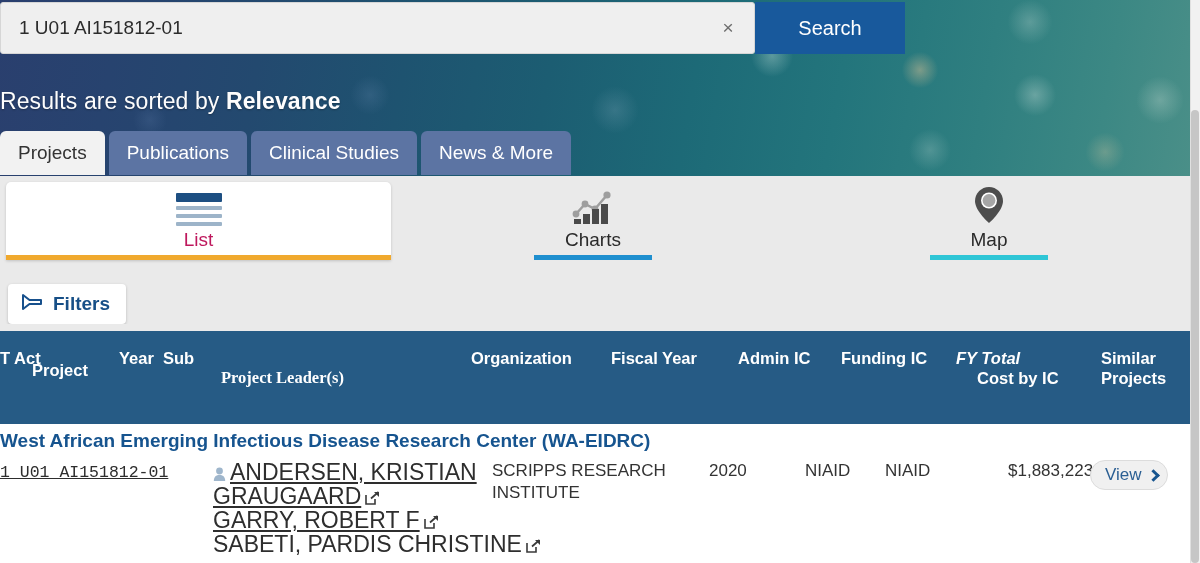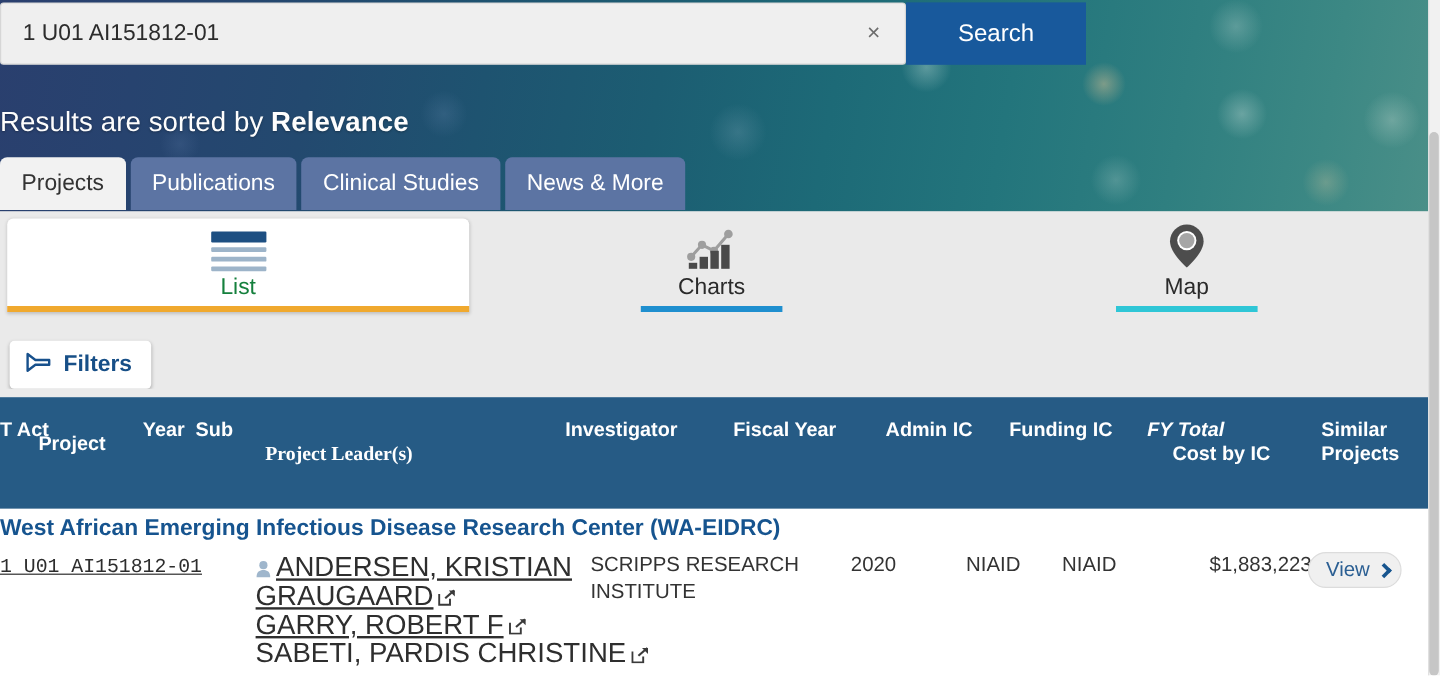--- a/index.html
+++ b/index.html
@@ -96,21 +96,21 @@
     display: flex; flex-direction: column; align-items: center; justify-content: flex-end;
     cursor: pointer;
   }
   .vcard .vlabel { font-size: 19px; color: #2a2a2a; margin-top: 3px; }
   .vcard .vrule { height: 5px; width: 100%; margin-top: 4px; }
 
   #v-list {
     left: 6px; width: 385px; background: #ffffff;
     border-radius: 5px 5px 0 0; box-shadow: 0 1px 3px rgba(0,0,0,.18);
   }
-  #v-list .vlabel { color: #15803d; }
+  #v-list .vlabel { color: #be185d; }
   #v-list .vrule { background: #f0a92e; }
 
   #v-charts { left: 534px; width: 118px; }
   #v-charts .vrule { background: #1f8fcf; }
 
   #v-map { left: 930px; width: 118px; }
   #v-map .vrule { background: #2fc6d6; }
 
   
   .icon-list { width: 46px; height: 34px; display: flex; flex-direction: column; justify-content: center; gap: 4px; }
@@ -282,21 +282,21 @@
   <div class="gap-strip"></div>
 
   <div class="table">
 
     <div class="thead">
       <div class="cell" style="left:0px;">T Act</div>
       <div class="cell" style="left:32px;margin-top:12px;">Project</div>
       <div class="cell" style="left:119px;">Year</div>
       <div class="cell" style="left:163px;">Sub</div>
       <div class="cell" style="left:221px; top:37px;font-family:Liberation Serif, serif;">Project Leader(s)</div>
-      <div class="cell" style="left:471px;">Investigator</div>
+      <div class="cell" style="left:471px;">Organization</div>
       <div class="cell" style="left:611px;">Fiscal Year</div>
       <div class="cell" style="left:738px;">Admin IC</div>
       <div class="cell" style="left:841px;">Funding IC</div>
       <div class="cell" style="left:956px;font-style:italic;">FY Total</div>
       <div class="cell" style="left:977px; top:37px;">Cost by IC</div>
       <div class="cell" style="left:1101px;">Similar</div>
       <div class="cell" style="left:1101px; top:37px;">Projects</div>
       <div class="sort-chevron">
           <span></span>
         </div>

